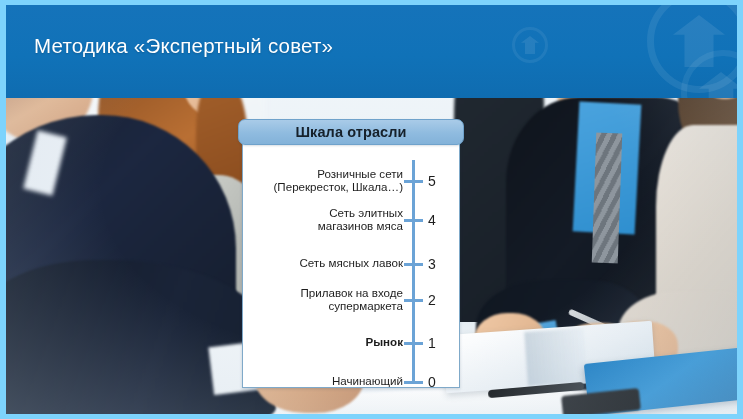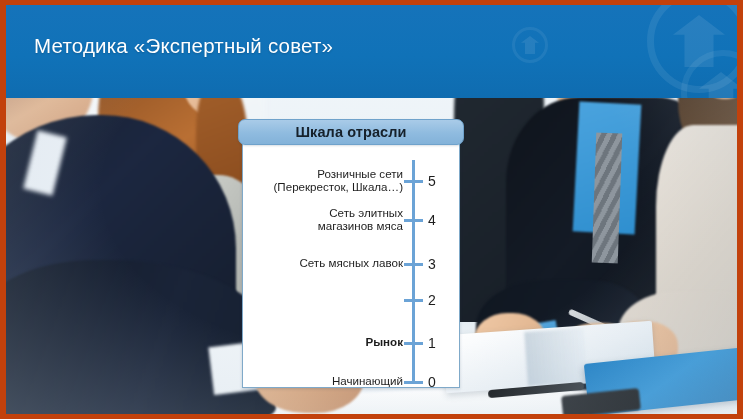--- a/index.html
+++ b/index.html
@@ -6,21 +6,21 @@
   html,body { background:#ffffff; }
   body {
     width:743px; height:419px;
     font-family:"Liberation Sans", sans-serif;
     position:relative; overflow:hidden;
   }
 
   
   #slide {
     position:absolute; left:0; top:0; width:743px; height:419px;
-    background:#c2410c; overflow:hidden;
+    background:#7dd3fc; overflow:hidden;
   }
 
   
   .photo {
     position:absolute; left:6px; top:5px; right:6px; bottom:5px;
     overflow:hidden;
     background:#cfdbe4;
   }
 
   
@@ -458,20 +458,24 @@
       <div class="row-label" style="top: 180px;">
         <div>Розничные сети</div>
         <div>(Перекресток, Шкала…)</div>
       </div>
       <div class="row-label" style="top: 219px;">
         <div>Сеть элитных</div>
         <div>магазинов мяса</div>
       </div>
       <div class="row-label" style="top: 263px;">
         <div>Сеть мясных лавок</div>
+      </div>
+      <div class="row-label" style="top: 299px;">
+        <div>Прилавок на входе</div>
+        <div>супермаркета</div>
       </div>
       <div class="row-label" style="top: 342px; font-weight: bold;">
         <div>Рынок</div>
       </div>
       <div class="row-label" style="top: 381px;">
         <div>Начинающий</div>
       </div>
     </div>
   <div id="scale-ticks">
       <div class="tick" style="top: 180px;"></div>

